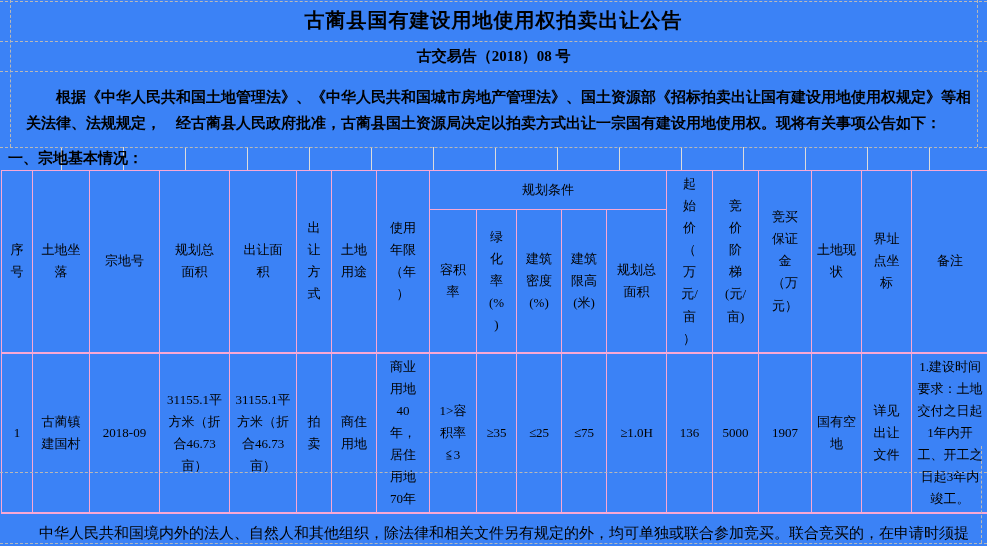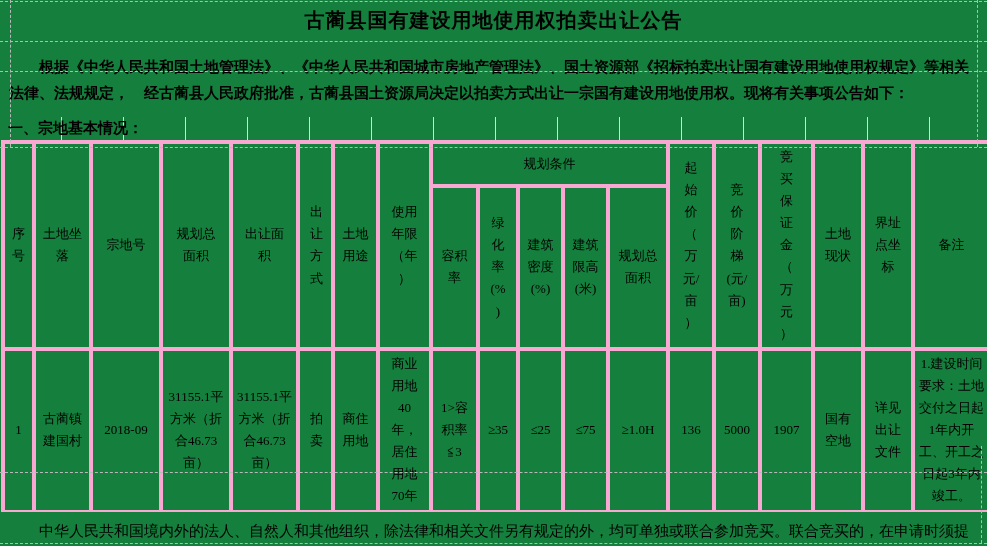--- a/index.html
+++ b/index.html
@@ -3,36 +3,36 @@
 <meta charset="utf-8">
 <style>
   html,body{margin:0;padding:0;background:#fff;}
   body{
     width:987px;height:546px;
     font-family:"Liberation Serif","DejaVu Serif",serif;
     color:#000;
     position:relative;
     overflow:hidden;
   }
-  .doc{position:relative;width:987px;height:546px;background:#15803d;}
+  .doc{position:relative;width:987px;height:546px;background:#3b82f6;}
 
   
   .hgrid{position:absolute;left:0;width:987px;height:0;border-top:1px dashed #b8b8b8;}
   .vgrid{position:absolute;top:0;width:0;border-left:1px dashed #b8b8b8;}
 
   .title-row{
     height:41px;line-height:41px;text-align:center;
     font-size:20px;font-weight:bold;letter-spacing:1px;
   }
   .subtitle-row{
     height:30px;line-height:30px;text-align:center;
     font-size:15px;font-weight:bold;
   }
   .intro-row{
-    height:63px;padding:13px 9px 0 9px;
+    height:63px;padding:13px 9px 0 26px;
     font-size:15px;font-weight:bold;line-height:26px;
     text-indent:2em;text-align:left;
   }
   .sec-heading{
     font-size:15px;font-weight:bold;padding-left:8px;
     background-image:repeating-linear-gradient(to right,transparent 0 61px,#dcdcdc 61px 62px);
   }
   .sec1-row{height:23px;line-height:23px;}
   .sec2-row{height:25px;line-height:25px;}
   .body-row{
@@ -40,21 +40,21 @@
     font-size:15px;font-weight:normal;line-height:25px;
     text-indent:2em;text-align:left;
   }
 
   table.parcel{
     table-layout:fixed;border-collapse:collapse;
     width:985px;margin-left:1px;
     font-size:13px;
   }
   table.parcel th, table.parcel td{
-    border:4px solid #f9a8d4;
+    border:1px solid #f9a8d4;
     font-weight:normal;
     text-align:center;vertical-align:middle;
     padding:2px 4px;
     line-height:1.7;
     overflow:hidden;
     word-break:break-word;
   }
   tr.hrow1{height:32px;}
   tr.hrow2{height:88px;}
   tr.data{height:154px;}
@@ -74,20 +74,21 @@
   <div class="hgrid" style="top:41px;"></div>
   <div class="hgrid" style="top:71px;"></div>
   <div class="hgrid" style="top:147px;"></div>
   <div class="hgrid" style="top:472px;"></div>
   <div class="hgrid" style="top:543px;"></div>
   <div class="vgrid" style="left:10px;height:147px;"></div>
   <div class="vgrid" style="left:977px;height:147px;"></div>
   <div class="vgrid" style="left:981px;top:446px;height:97px;"></div>
 
   <div class="title-row">古蔺县国有建设用地使用权拍卖出让公告</div>
+  <div class="subtitle-row">古交易告（2018）08 号</div>
   <div class="intro-row">根据《中华人民共和国土地管理法》、《中华人民共和国城市房地产管理法》、国土资源部《招标拍卖出让国有建设用地使用权规定》等相关法律、法规规定，　经古蔺县人民政府批准，古蔺县国土资源局决定以拍卖方式出让一宗国有建设用地使用权。现将有关事项公告如下：</div>
   <div class="sec-heading sec1-row">一、宗地基本情况：</div>
 
   <table class="parcel">
     <colgroup>
       <col style="width:31px">
         <col style="width:57px">
         <col style="width:70px">
         <col style="width:70px">
       <col style="width:67px">

